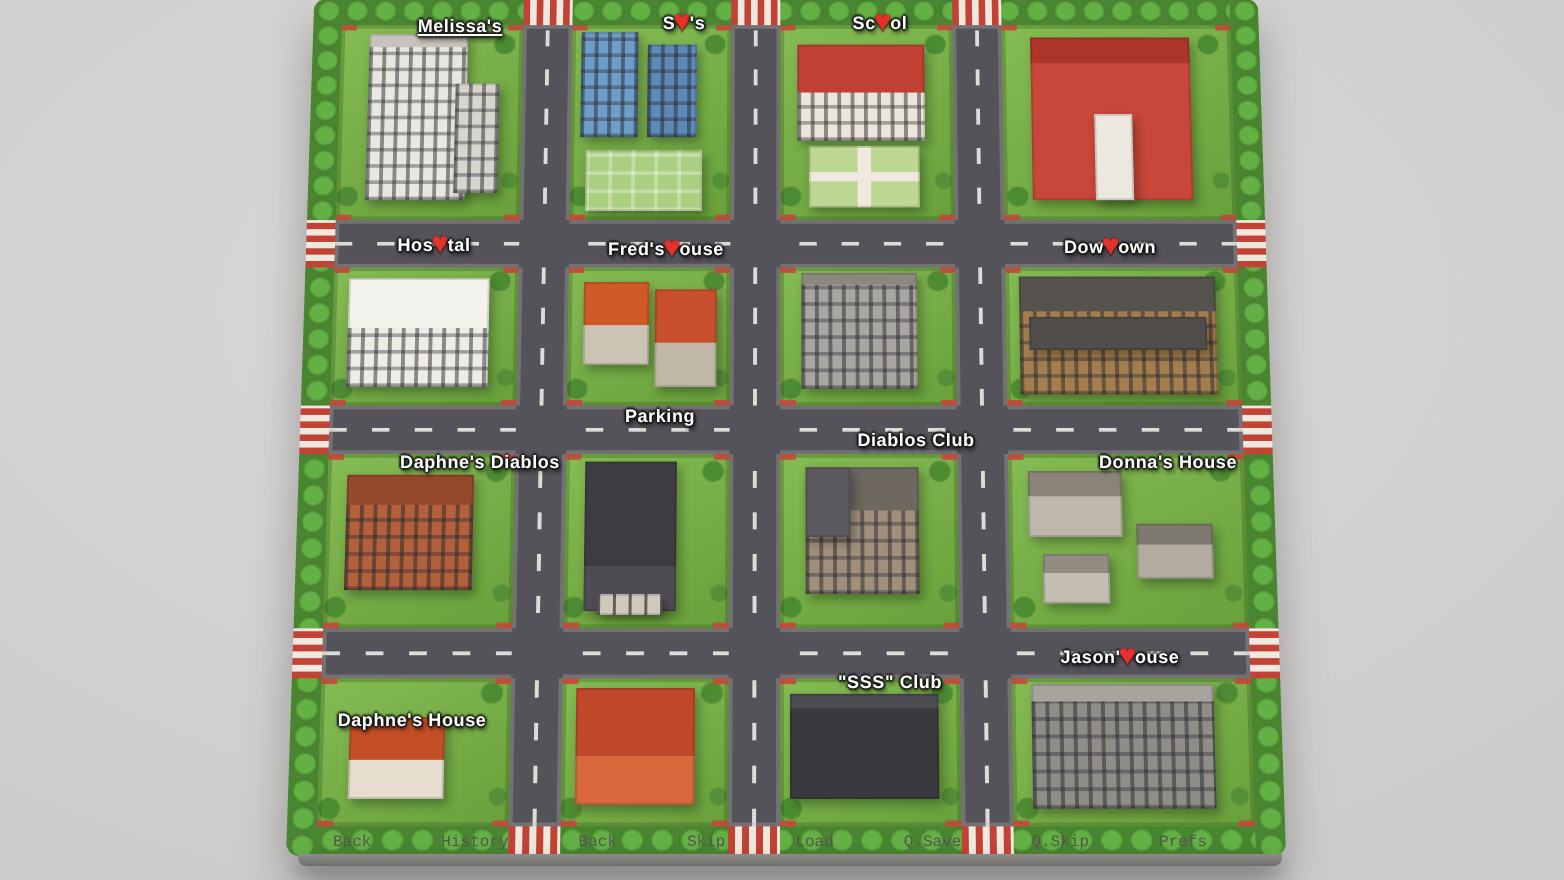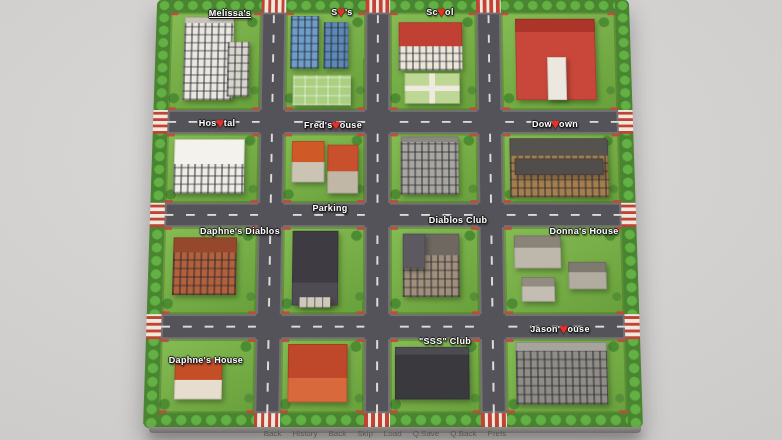--- a/index.html
+++ b/index.html
@@ -57,22 +57,22 @@
   .labels{position:absolute;inset:0;z-index:5;pointer-events:none;}
   .map-label{position:absolute;transform:translate(-50%,-50%);display:flex;align-items:center;
     color:#fff;font-size:9px;font-weight:bold;letter-spacing:.3px;white-space:nowrap;cursor:pointer;pointer-events:auto;
     text-shadow:-1px 0 1px #141414,1px 0 1px #141414,0 -1px 1px #141414,0 1px 1px #141414,1px 2px 2px rgba(0,0,0,.7);}
   .heart{color:#e5312b;font-size:15px;line-height:1;margin:0 -1px;
     text-shadow:0 1px 1px rgba(0,0,0,.55), 0 0 1px #7a0d0d;}
 
   
   .quick-menu{position:absolute;left:0;right:0;bottom:1px;display:flex;justify-content:center;gap:11px;
     z-index:6;transform:translateX(-6px);}
-  .qm-item{font-size:8px;color:#56554f;background:none;border:none;padding:0;margin:0;
-    font-family:Liberation Sans, sans-serif;cursor:pointer;line-height:10px;}
+  .qm-item{font-size:8px;color:#56554f;background:none;border:none;padding:0;margin:12px;
+    font-family:Liberation Mono, monospace;cursor:pointer;line-height:10px;}
 </style>
 </head>
 <body>
 
 <div class="stage">
 
   <div class="map-wrap">
     <div class="map3d">
       <div class="trees trees-top"></div>
       <div class="trees trees-bottom"></div>
@@ -227,17 +227,17 @@
       </div>
     </div>
 
   <nav class="quick-menu" id="quickmenu">
       <button class="qm-item">Back</button>
       <button class="qm-item">History</button>
       <button class="qm-item">Back</button>
       <button class="qm-item">Skip</button>
       <button class="qm-item">Load</button>
       <button class="qm-item">Q.Save</button>
-      <button class="qm-item">Q.Back</button>
+      <button class="qm-item">Q.Skip</button>
       <button class="qm-item">Prefs</button>
     </nav>
 
 </div>
 
 </body></html>

